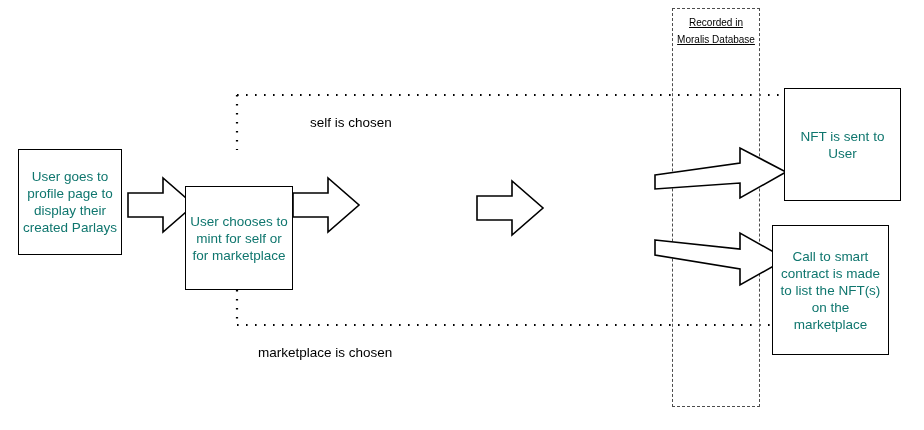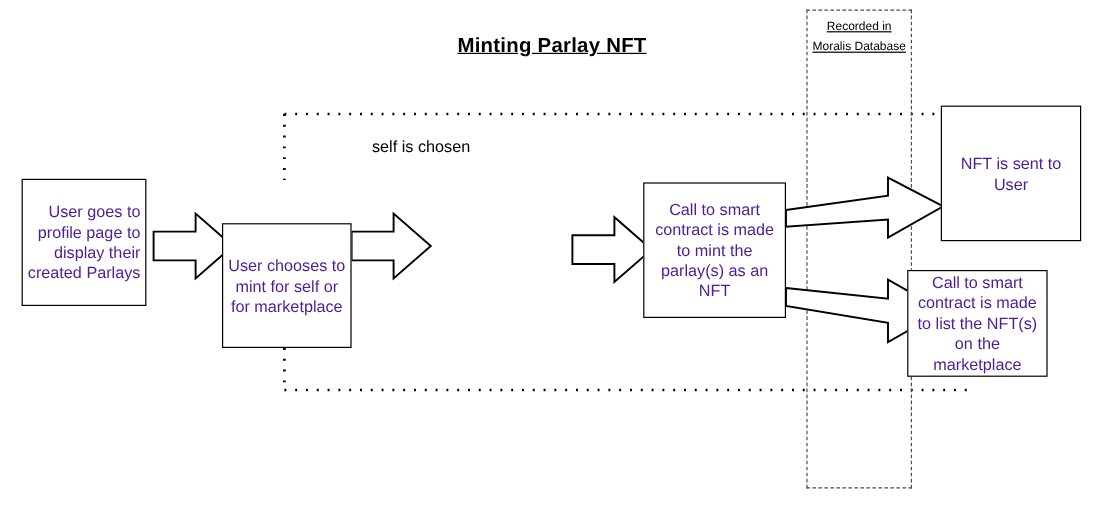--- a/index.html
+++ b/index.html
@@ -32,21 +32,21 @@
     position: absolute;
     box-sizing: border-box;
     border: 1.6px solid #000000;
     background: #ffffff;
     display: flex;
     align-items: center;
     justify-content: center;
     text-align: center;
     font-size: 13.5px;
     line-height: 17px;
-    color: #4c1d95;
+    color: #0f766e;
     padding: 2px 4px;
   }
   .node span { display: block; width: 100%; }
   .dashed-region {
     position: absolute;
     box-sizing: border-box;
     border: 1.9px dashed #4d4d4d;
     background: transparent;
   }
   .region-label {
@@ -85,64 +85,61 @@
     stroke-width: 2.2;
     stroke-dasharray: 1.6 7.4;
     stroke-linecap: butt;
   }
 </style>
 </head>
 <body>
 
 <div id="canvas">
 
-  <div class="title">Minting Parlay NFT</div>
 
   <svg class="layer">
 
     <path class="dotted-path" d="M 237 95 L 812 95"></path>
 
     <path class="dotted-path" d="M 237 325 L 812 325"></path>
 
     <path class="dotted-path" d="M 237 95 L 237 150"></path>
     <path class="dotted-path" d="M 237 254 L 237 325"></path>
   </svg>
 
   <div class="branch-label" style="left:310px; top:68px;">self is chosen</div>
+  <div class="branch-label" style="left:258px; top:298px;">marketplace is chosen</div>
 
   <div class="dashed-region" style="left:672px; top:8px; width:88px; height:399px;"></div>
   <div class="region-label" style="left:674px; top:14px; width:84px;">Recorded in Moralis Database</div>
 
   <svg class="layer">
 
     <polygon class="arrow-shape" points="128,193 163,193 163,178 194,205 163,232 163,217 128,217"></polygon>
 
     <polygon class="arrow-shape" points="293,193 328,193 328,178 359,205 328,232 328,217 293,217"></polygon>
 
     <polygon class="arrow-shape" points="477,196 512,196 512,181 543,208 512,235 512,220 477,220"></polygon>
 
     <polygon class="arrow-shape" points="655,175 740,163 740,148 786,172 740,198 740,183 655,189"></polygon>
 
     <polygon class="arrow-shape" points="655,240 740,249 740,233 786,259 740,285 740,269 655,255"></polygon>
   </svg>
 
-  <div class="node" style="left:18px; top:149px; width:104px; height:106px;text-align:right;">
+  <div class="node" style="left:18px; top:149px; width:104px; height:106px;">
     <span>User goes to profile page to display their created Parlays</span>
   </div>
 
   <div class="node" style="left:185px; top:150px; width:108px; height:104px;margin-top:36px;">
     <span>User chooses to mint for self or for marketplace</span>
   </div>
 
 
-  <div class="node" style="left:536px; top:152px; width:119px; height:113px;">
-    <span>Call to smart contract is made to mint the parlay(s) as an NFT</span>
-  </div>
 
   <div class="node" style="left:784px; top:88px; width:117px; height:113px;">
     <span>NFT is sent to User</span>
   </div>
 
-  <div class="node" style="left:756px; top:225px; width:117px; height:89px;justify-content:center;">
+  <div class="node" style="left:772px; top:225px; width:117px; height:130px;justify-content:center;">
     <span>Call to smart contract is made to list the NFT(s) on the marketplace</span>
   </div>
 
 </div>
 
 </body></html>

